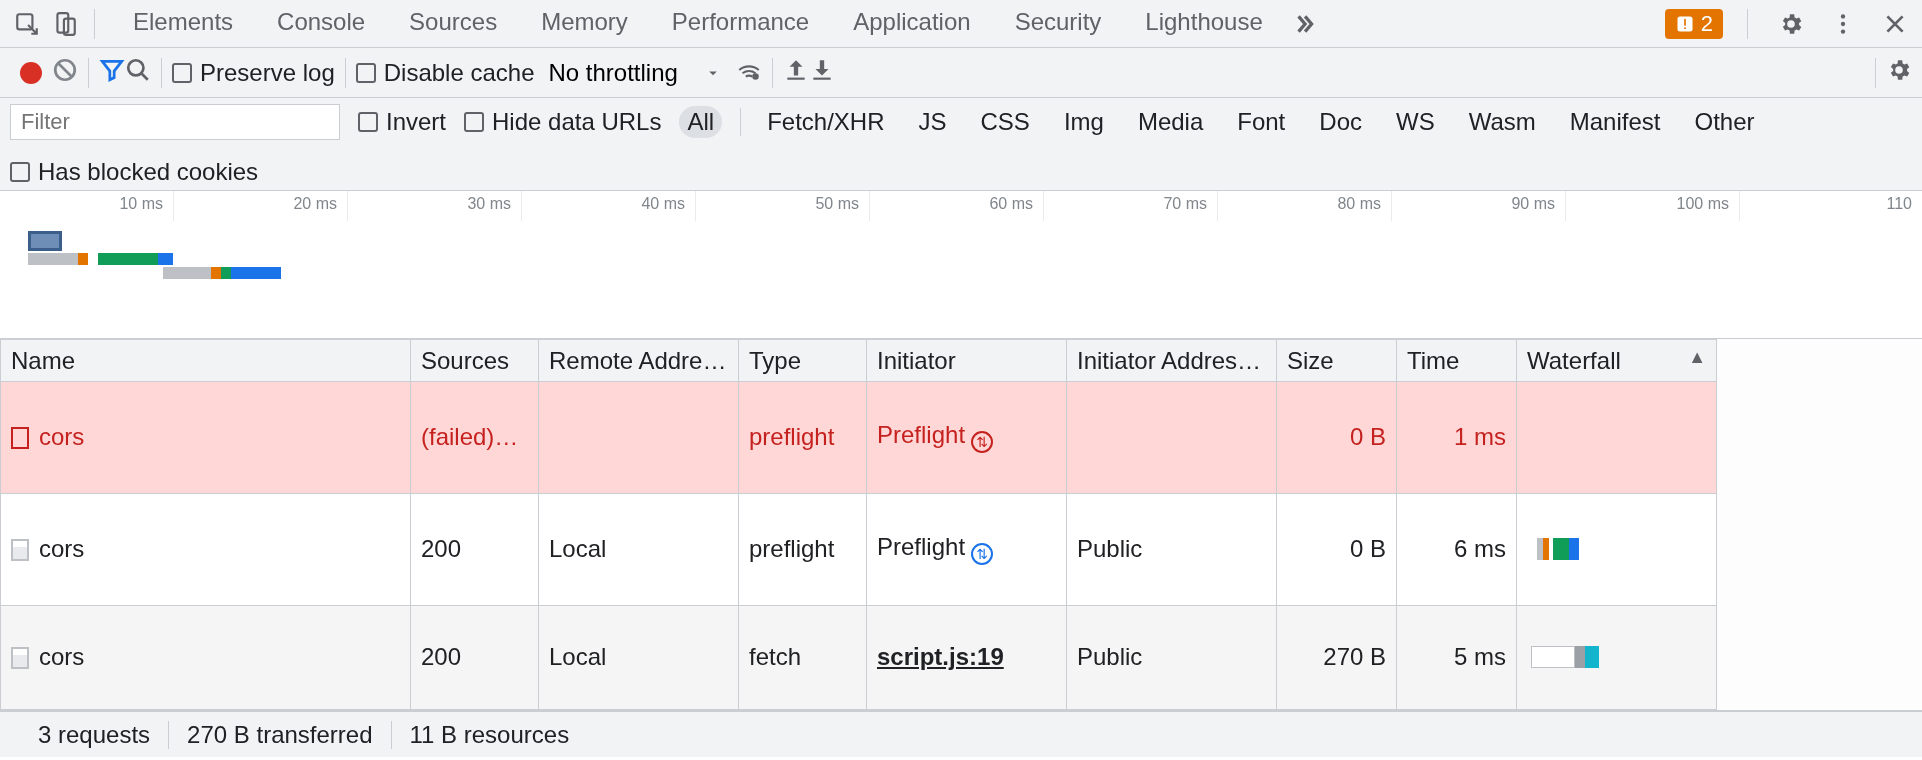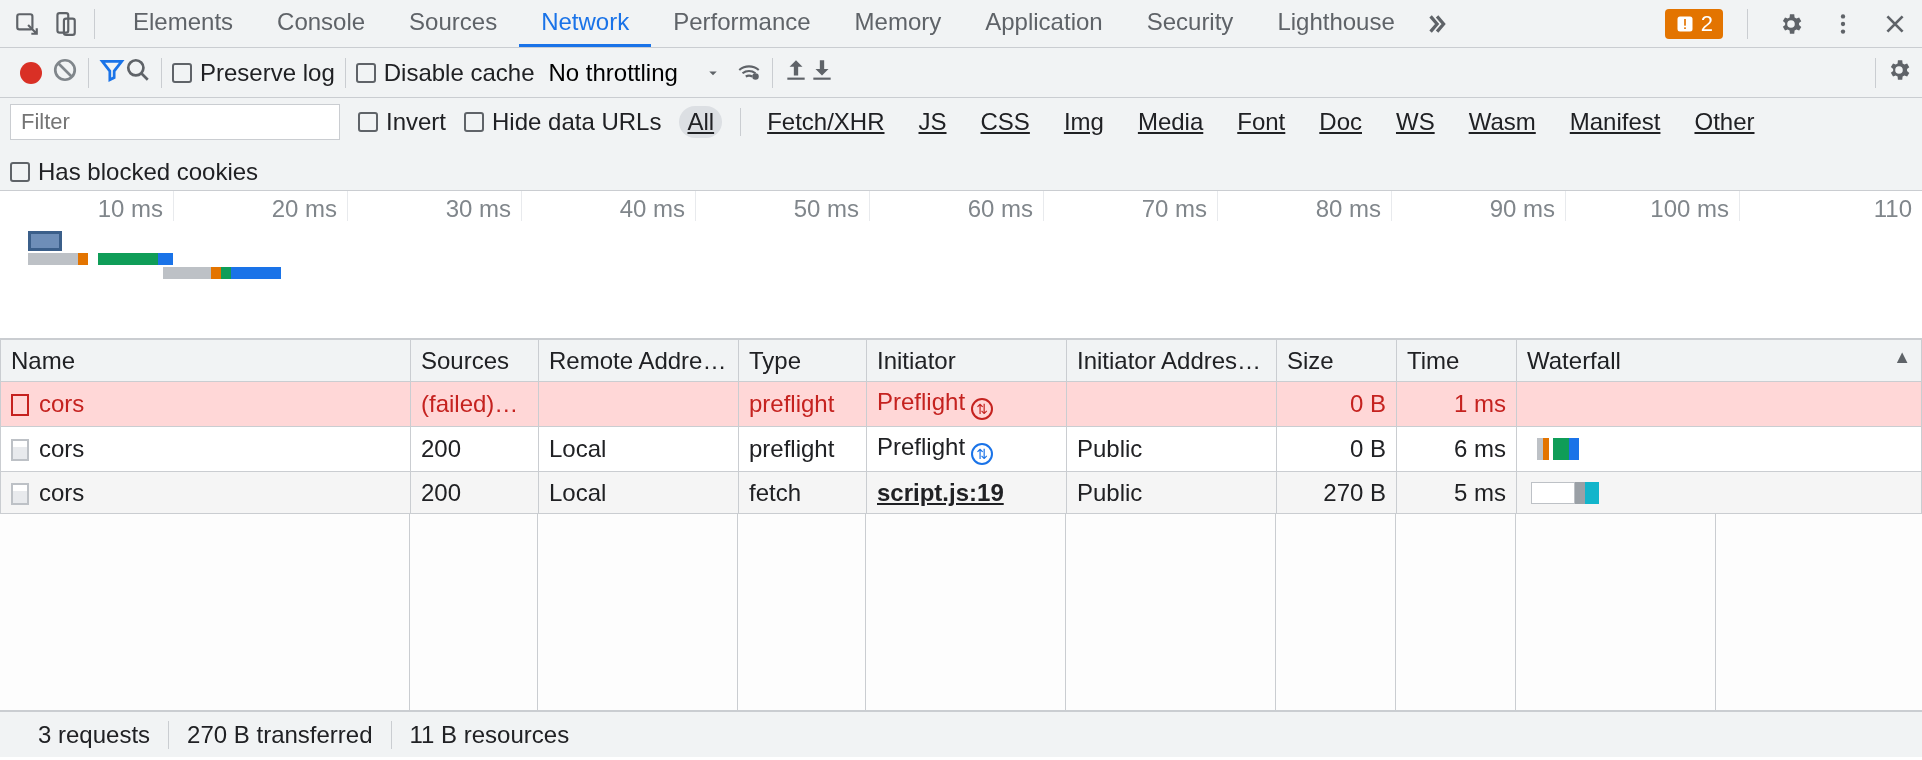--- a/index.html
+++ b/index.html
@@ -24,36 +24,36 @@
   .filter-icon svg { stroke: #1a73e8; }
   .chk { display: flex; align-items: center; gap: 8px; color: #202124; }
   .chk .box { width: 20px; height: 20px; border: 2px solid #5f6368; border-radius: 3px; }
   .throttle { color: #000000; }
   .plain-icon { color: #5f6368; }
 
   
   .toolbar3 { padding: 6px 10px 4px 10px; border-bottom: 1px solid #cacdd1; background: #f1f3f4; display: flex; flex-direction: column; gap: 10px; }
   .toolbar3 .line { display: flex; align-items: center; gap: 18px; flex-wrap: wrap; }
   .filter-input { width: 330px; height: 36px; border: 1px solid #cacdd1; background: #fff; padding: 0 10px; font-size: 22px; color: #80868b; }
-  .pill { color: #202124; cursor: pointer; padding: 2px 8px; border-radius: 16px; text-decoration: underline; }
+  .pill { color: #202124; cursor: pointer; padding: 2px 8px; border-radius: 16px; }
   .pill.active { background: #dcdfe3; }
   .pill-sep { height: 28px; width: 1px; background: #cacdd1; }
 
   
   .overview { height: 148px; border-bottom: 1px solid #cacdd1; background: #fff; position: relative; }
   .ov-ticks { display: flex; height: 30px; }
-  .ov-tick { flex: none; width: 174px; border-right: 1px solid #e8eaed; font-size: 24px; color: #80868b; text-align: right; padding-right: 10px; padding-top: 4px; position: relative; }
+  .ov-tick { flex: none; width: 174px; border-right: 1px solid #e8eaed; font-size: 16px; color: #80868b; text-align: right; padding-right: 10px; padding-top: 4px; position: relative; }
   .ov-tick:last-child { border-right: none; }
   .ov-bars { position: absolute; left: 28px; top: 40px; display: flex; flex-direction: column; gap: 2px; }
   .ov-bar-row { height: 12px; display: flex; }
   .seg { height: 100%; }
 
   
   .tbl { border-collapse: collapse; width: 100%; table-layout: fixed; }
-  .tbl-wrap { height: 372px; overflow: hidden; border-bottom: 1px solid #cacdd1; display: flex; flex-direction: column; }
+  .tbl-wrap { height: 372px; overflow: hidden; border-bottom: 1px solid #cacdd1; display: flex; flex-direction: row; }
   .tbl-wrap .body-area { flex: 1; background: #fdfdfd; display:flex; }
   .tbl th, .tbl td { border: 1px solid #cacdd1; padding: 6px 10px; text-align: left; font-weight: 400; overflow: hidden; text-overflow: ellipsis; white-space: nowrap; height: 42px; }
   .tbl thead th { background: #f1f3f4; position: relative; }
   .tbl thead th.sorted::after { content: "▲"; position: absolute; right: 10px; color: #5f6368; font-size: 18px; }
   .tbl tr.err td { background: #ffd7d7; color: #c5221f; }
   .tbl tr.alt td { background: #f5f5f5; }
   .tbl .num { text-align: right; }
   .file-ico { display: inline-block; width: 18px; height: 22px; border: 2px solid #c5221f; margin-right: 10px; vertical-align: -4px; }
   .file-ico.grey { border-color: #bdc1c6; background: linear-gradient(#fff 0 35%, #e8eaed 35% 100%); }
   .link { text-decoration: underline; cursor: pointer; font-weight: bold; }
@@ -86,23 +86,22 @@
     <svg viewBox="0 0 24 24" fill="none" stroke="currentColor" stroke-width="2">
         <rect x="5" y="2" width="10" height="18" rx="2"></rect>
         <rect x="11" y="7" width="10" height="15" rx="2"></rect>
       </svg>
   </div>
   <div class="sep-v"></div>
   <div class="tabs-list">
     <div class="tab">Elements</div>
     <div class="tab">Console</div>
     <div class="tab">Sources</div>
-    <div class="tab active">Network</div>
+    <div class="tab">Memory</div>
     <div class="tab">Performance</div>
-    <div class="tab">Memory</div>
     <div class="tab">Application</div>
     <div class="tab">Security</div>
     <div class="tab">Lighthouse</div>
     <div class="icon-btn" style="color:#5f6368;">
       <svg viewBox="0 0 24 24" fill="none" stroke="currentColor" stroke-width="3">
           <path d="M7 5l6 7-6 7M13 5l6 7-6 7"></path>
         </svg>
     </div>
   </div>
   <div class="right-icons">

